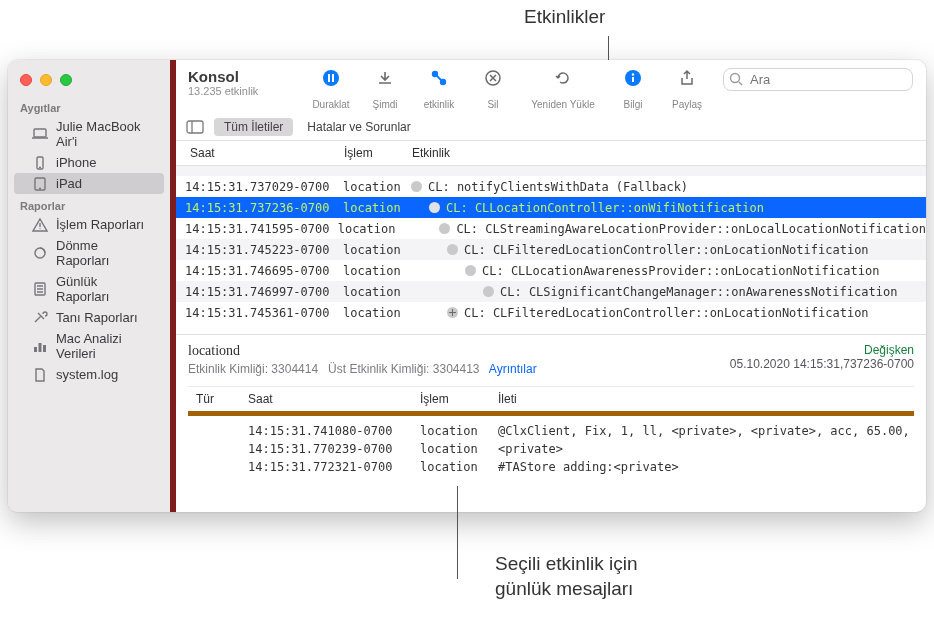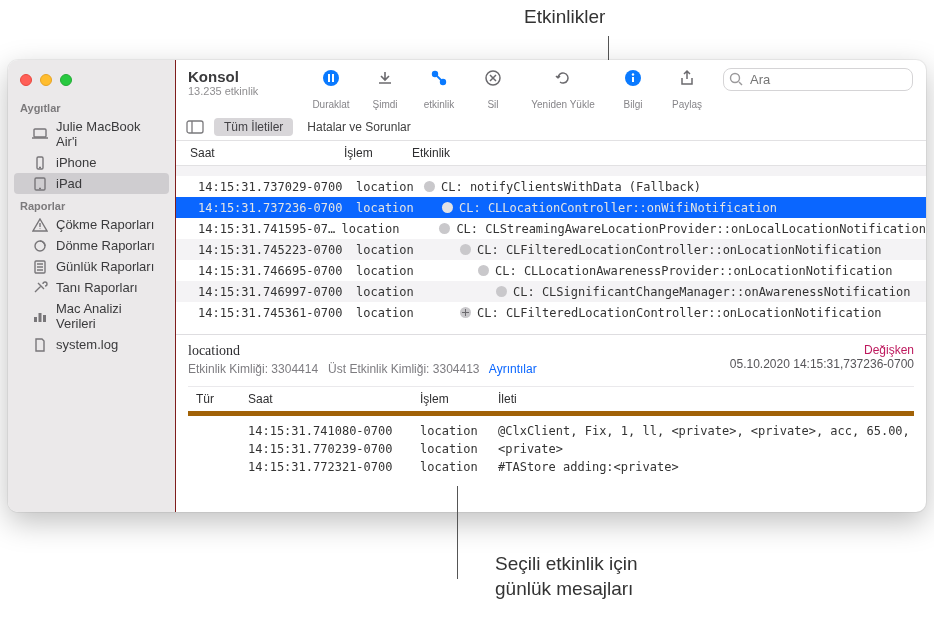--- a/index.html
+++ b/index.html
@@ -47,21 +47,21 @@
     overflow: hidden;
   }
 
   
   .sidebar {
     width: 168px;
     background: #ebe9ea;
     display: flex;
     flex-direction: column;
     padding-top: 8px;
-    border-right: 1px solid #7f1d1d;
+    border-right: 6px solid #7f1d1d;
   }
   .traffic {
     display: flex; gap: 8px;
     padding: 6px 12px 10px 12px;
   }
   .tl { width: 12px; height: 12px; border-radius: 50%; }
   .tl-red { background: #ff5f57; border:1px solid #e9473e;}
   .tl-yellow { background: #ffbd2e; border:1px solid #e6a424;}
   .tl-green { background: #28c940; border:1px solid #24ac36;}
 
@@ -164,27 +164,27 @@
   .lh-act { flex:1; padding:5px 0;}
 
   .log-body {
     font-family: ui-monospace, Menlo, monospace;
     font-size: 12px;
     overflow: hidden;
   }
   .log-row {
     display:flex;
     align-items:center;
-    padding-left: 22px;
+    padding-left: 9px;
     height: 21px;
     white-space: nowrap;
   }
   .log-row.odd { background:#fff;}
   .log-row.even { background:#f4f3f5;}
-  .log-row.selected { background:#0a66ff; color:#e5e5e5;}
+  .log-row.selected { background:#0a66ff; color:#bef264;}
   .lr-time { width: 158px; overflow:hidden; text-overflow:ellipsis;}
   .lr-proc { width: 68px; overflow:hidden; text-overflow:clip;}
   .lr-act { flex:1; display:flex; align-items:center;}
   .indent { display:inline-block; height:1px;}
   .bullet { width:11px; height:11px; border-radius:50%; background:#c9c8cb; margin-right:6px; flex:0 0 11px;}
   .log-row.selected .bullet { background:#e2e2e5;}
   .bullet.plus { background:#c9c8cb; position:relative;}
   .bullet.plus::before, .bullet.plus::after{
     content:''; position:absolute; background:#6b6a6e;
   }
@@ -207,21 +207,21 @@
     padding: 8px 12px 4px 12px;
     font-size: 12px;
   }
   .detail-head {
     display:flex; justify-content:space-between; align-items:flex-start;
   }
   .detail-title { font-family: -apple-system; font-size:14px; color:#2d2d30; margin-bottom:3px;}
   .detail-sub { color:#7d7c80; }
   .detail-sub a { color:#0a66ff; text-decoration:none; margin-left:6px;}
   .detail-right { text-align:right;}
-  .detail-right .r1 { color:#be185d;}
+  .detail-right .r1 { color:#15803d;}
   .detail-right .r2 { color:#565559;}
 
   .detail-table-head {
     display:flex;
     border-top:1px solid #eae9ec;
     border-bottom:5px solid #a16207;
     margin-top:10px;
     font-size:12px; color:#2e2e30;
     padding: 5px 0 5px 8px;
   }
@@ -289,21 +289,21 @@
     <div class="side-section-title">Raporlar</div>
 
     <div class="side-item">
       <span class="side-icon">
         <svg viewBox="0 0 16 14">
             <polygon points="8,1 15,13 1,13"></polygon>
             <line x1="8" y1="5" x2="8" y2="9"></line>
             <line x1="8" y1="10.5" x2="8" y2="11"></line>
           </svg>
       </span>
-      <span>Çökme Raporları</span>
+      <span>İşlem Raporları</span>
     </div>
     <div class="side-item">
       <span class="side-icon">
         <svg viewBox="0 0 16 14">
             <circle cx="8" cy="7" r="5"></circle>
             <path d="M8 2 A5 5 0 0 1 13 7"></path>
           </svg>
       </span>
       <span>Dönme Raporları</span>
     </div>

